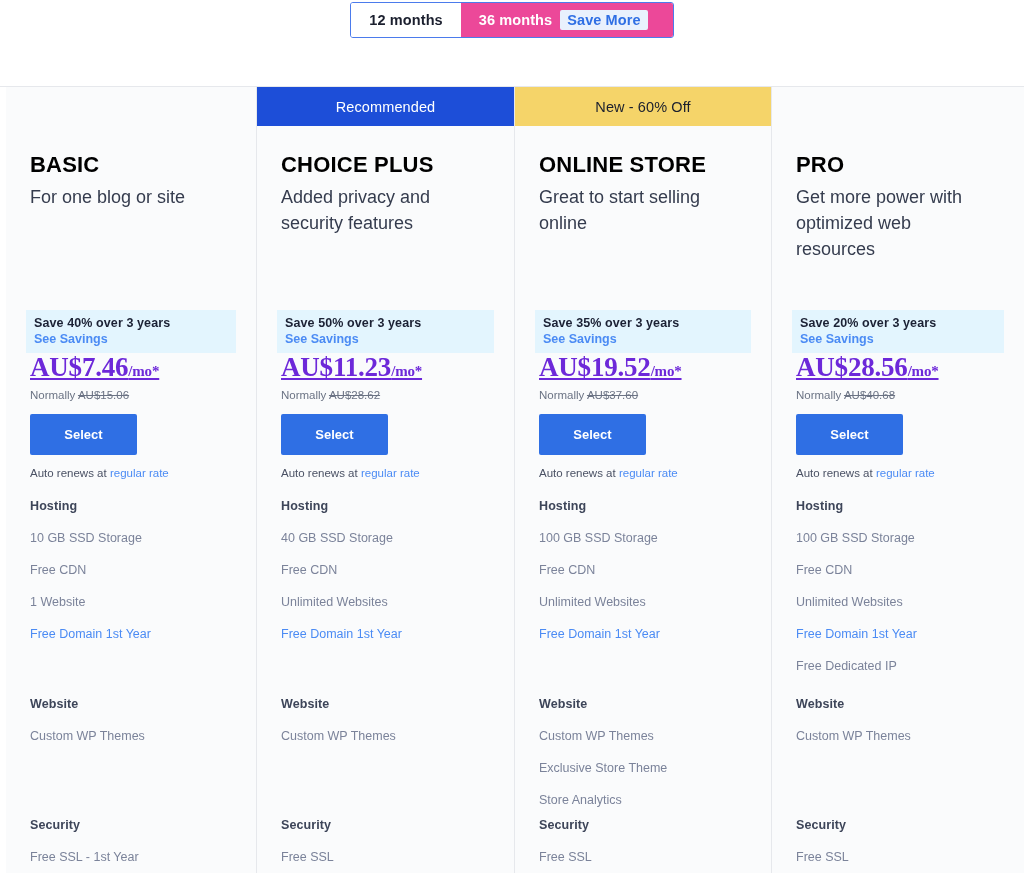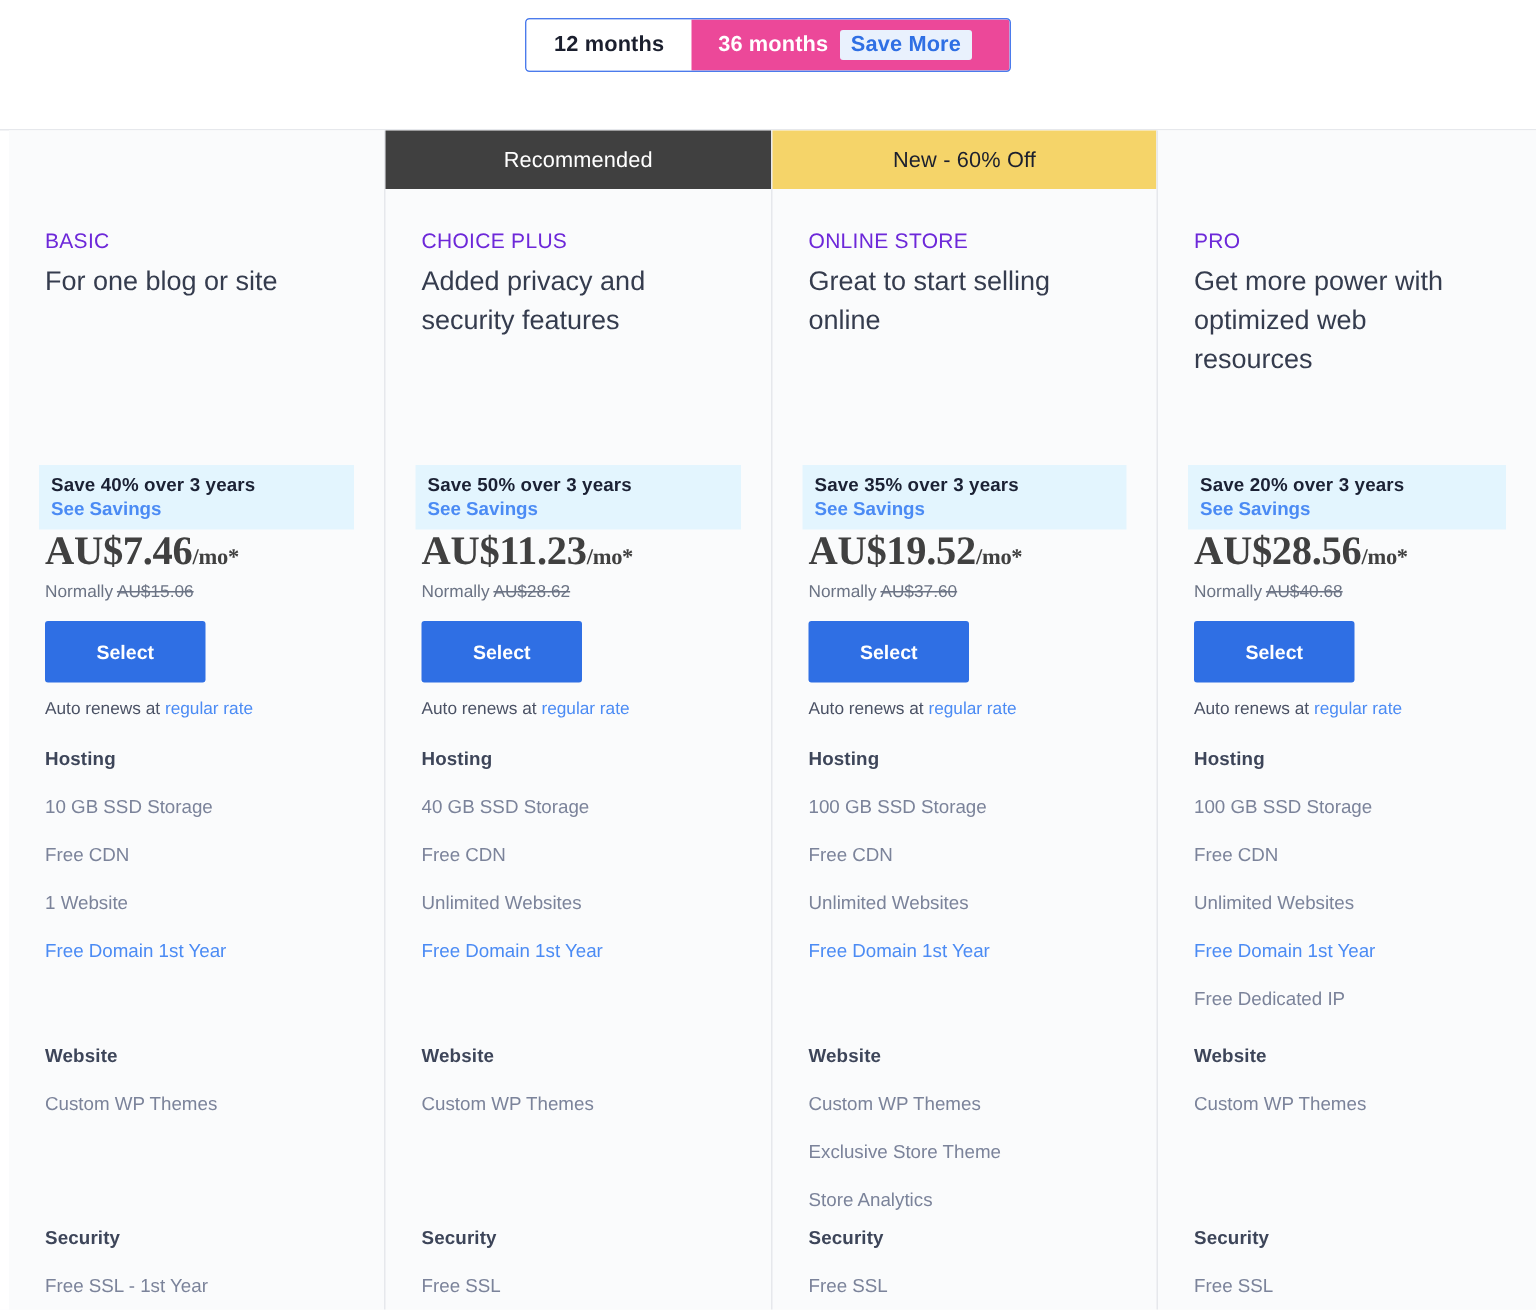--- a/index.html
+++ b/index.html
@@ -13,21 +13,21 @@
     -webkit-font-smoothing: antialiased;
   }
 
   
   .toggle-bar {
     height: 86px;
     display: flex;
     align-items: flex-start;
     justify-content: center;
     background: #ffffff;
-    padding-top: 12px;
+    padding-top: 2px;
   }
   .toggle {
     display: flex;
     align-items: stretch;
     border: 1px solid #4b7bec;
     border-radius: 3px;
     overflow: hidden;
     height: 36px;
   }
   .toggle-opt {
@@ -88,29 +88,29 @@
   
   .banner-slot { height: 39px; }
   .banner {
     height: 39px;
     display: flex;
     align-items: center;
     justify-content: center;
     font-size: 14.5px;
     letter-spacing: 0.1px;
   }
-  .banner.recommended { background: #404040; color: #ffffff; }
+  .banner.recommended { background: #1d4ed8; color: #ffffff; }
   .banner.newoff      { background: #f5d469; color: #1b1f2e; }
 
   .col-inner { padding: 0 24px; flex: 1; display: flex; flex-direction: column; }
 
   .plan-name {
-    font-size: 14px;
-    font-weight: normal;
-    color: #6d28d9;
+    font-size: 22px;
+    font-weight: bold;
+    color: #000000;
     letter-spacing: 0.2px;
     margin-top: 26px;
   }
   .plan-desc {
     font-size: 18px;
     color: #353c4e;
     line-height: 1.45;
     margin-top: 6px;
     max-width: 195px;
   }
@@ -134,23 +134,24 @@
     color: #4b8bf4;
     margin-top: 2px;
     cursor: pointer;
   }
 
   .price-block { position: absolute; top: 265px; left: 24px; right: 16px; }
   .price {
     font-family: "Liberation Serif", serif;
     font-weight: bold;
     font-size: 27px;
-    color: #404040;
+    color: #6d28d9;
     letter-spacing: -0.2px;
     white-space: nowrap;
+    text-decoration: underline;
   }
   .price .per {
     font-size: 15px;
     letter-spacing: -0.2px;
   }
   .normally {
     font-size: 11.5px;
     color: #6b7384;
     margin-top: 6px;
   }

